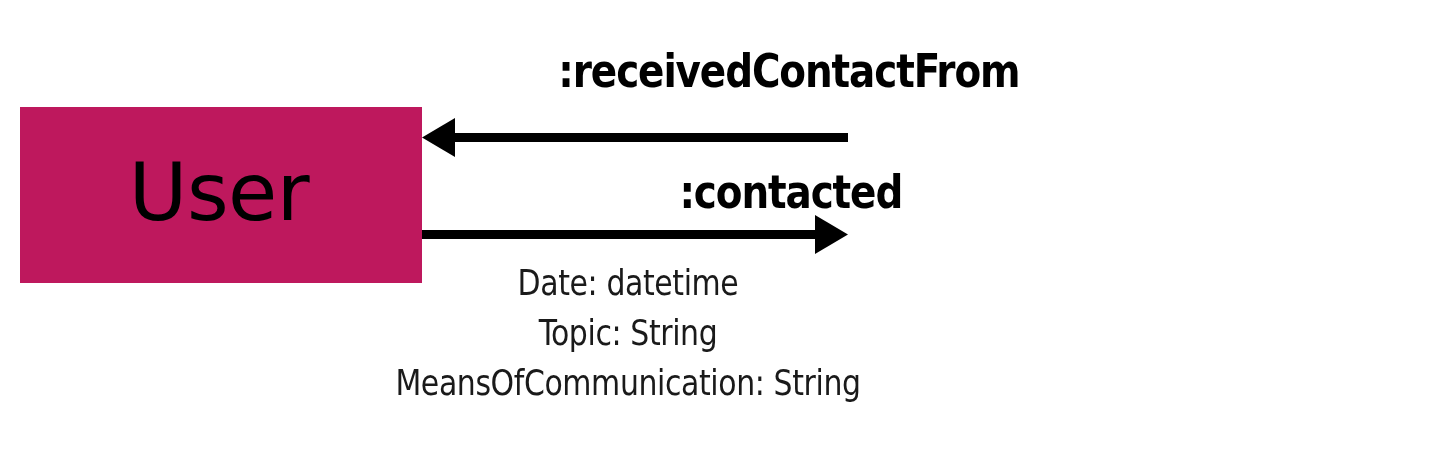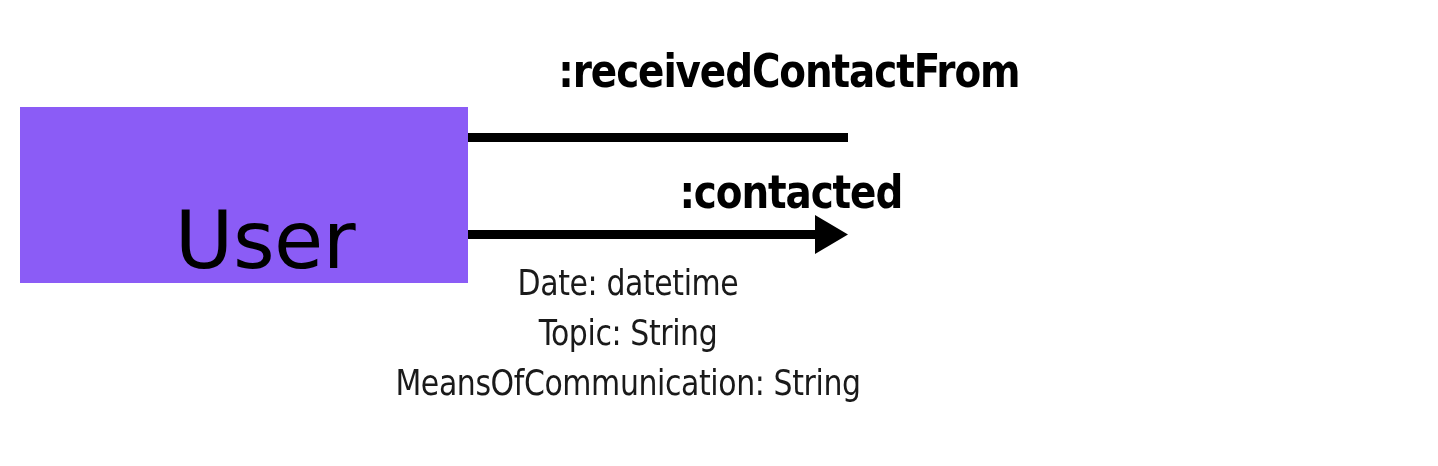--- a/index.html
+++ b/index.html
@@ -12,25 +12,24 @@
   }
   #canvas {
     position: relative;
     width: 1438px;
     height: 466px;
     background: #ffffff;
     overflow: hidden;
   }
   .entity-box {
     position: absolute;
-    background: #8b5cf6;
+    background: #be185d;
     display: flex;
-    align-items: flex-end;
+    align-items: center;
     justify-content: center;
-    padding-left: 46px;
   }
   #box-user {
     left: 20px;
     top: 107px;
     width: 402px;
     height: 176px;
   }
   #box-agent {
     left: 847px;
     top: 107px;

